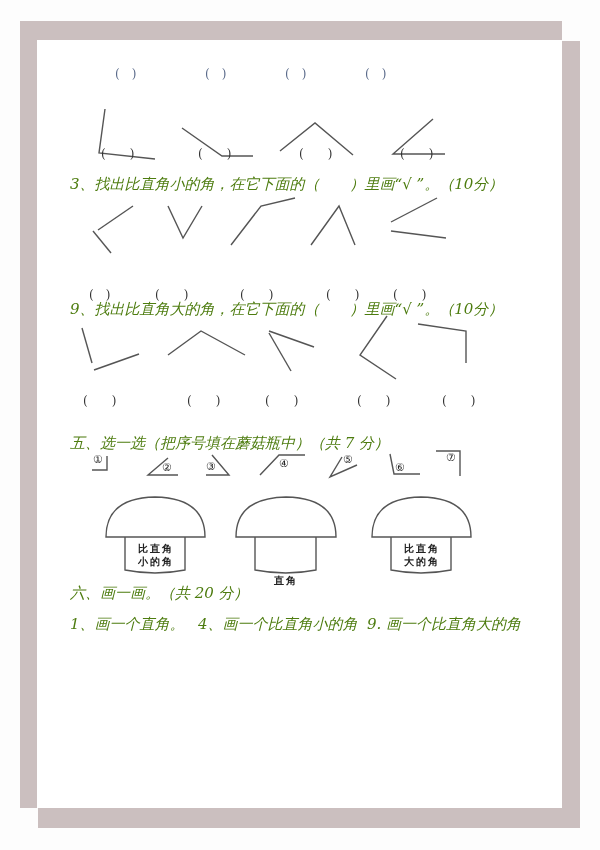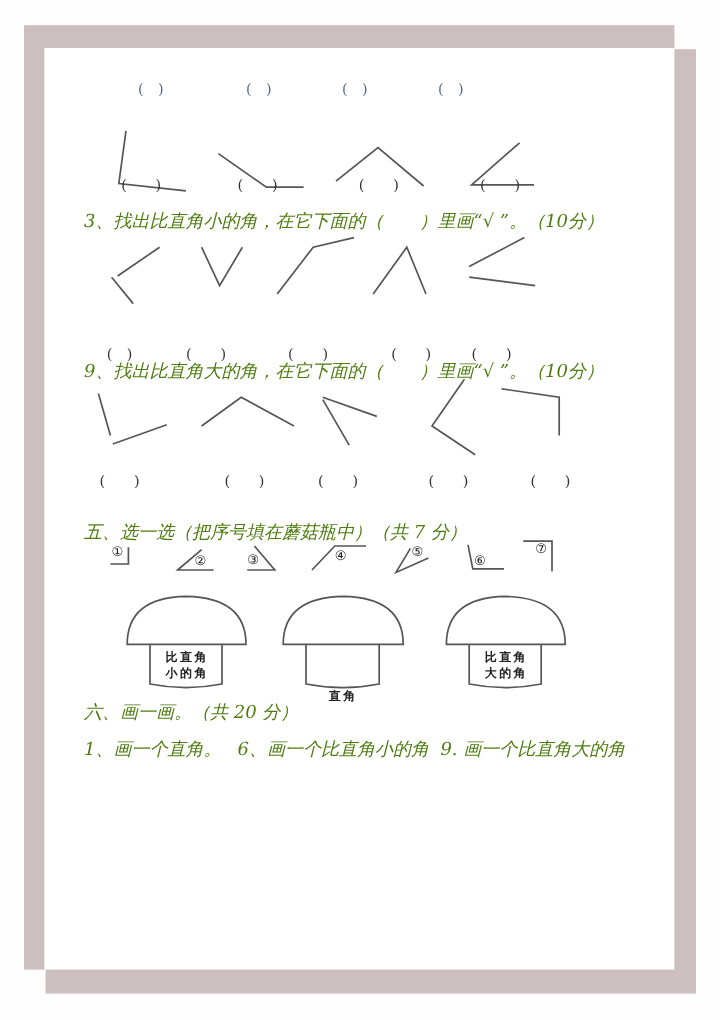--- a/index.html
+++ b/index.html
@@ -134,14 +134,14 @@
 <div class="mush-label" style="left:255px;top:574px;width:62px;">
   <div>直角</div>
 </div>
 <div class="mush-label" style="left:391px;top:542px;width:62px;">
   <div>比直角</div>
   <div>大的角</div>
 </div>
 
 <div class="txt" style="left:70px;top:586px;">六、画一画。（共 20 分）</div>
 <div class="txt" style="left:70px;top:617px;">1、画一个直角。</div>
-<div class="txt" style="left:198px;top:617px;">6、画一个比直角小的角</div>
+<div class="txt" style="left:198px;top:617px;">4、画一个比直角小的角</div>
 <div class="txt" style="left:367px;top:617px;">9. 画一个比直角大的角</div>
 
 </body></html>

